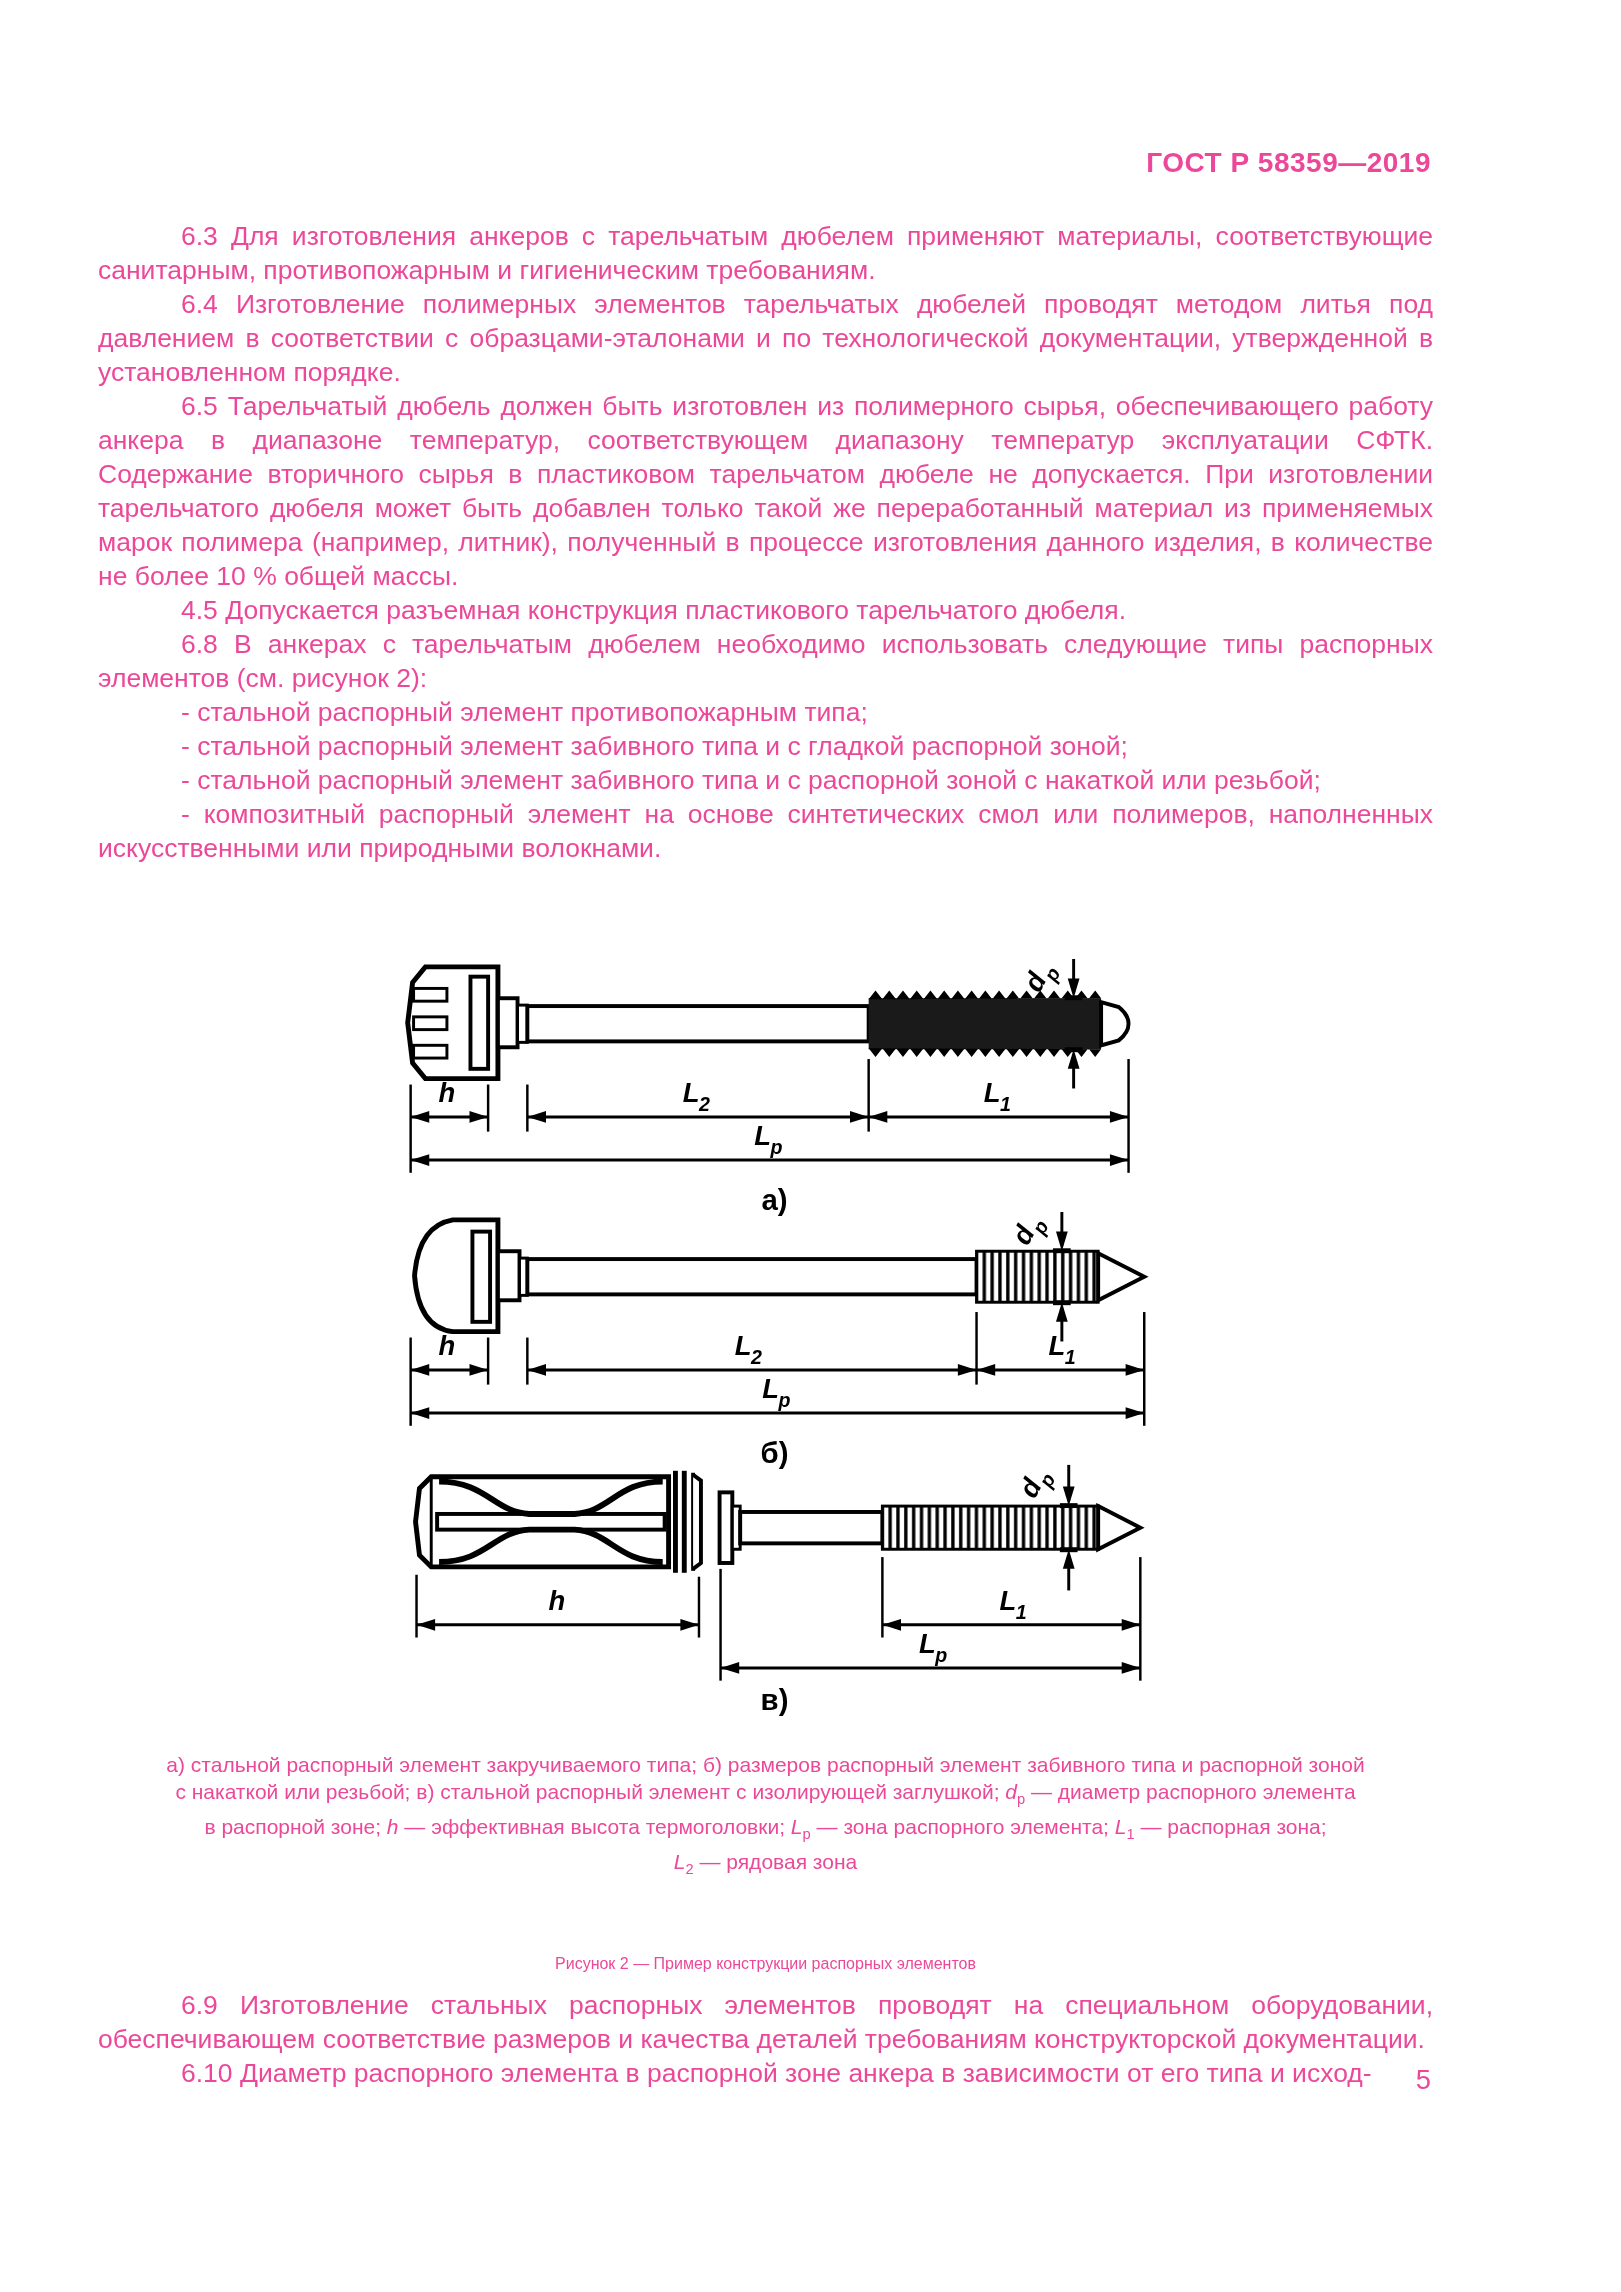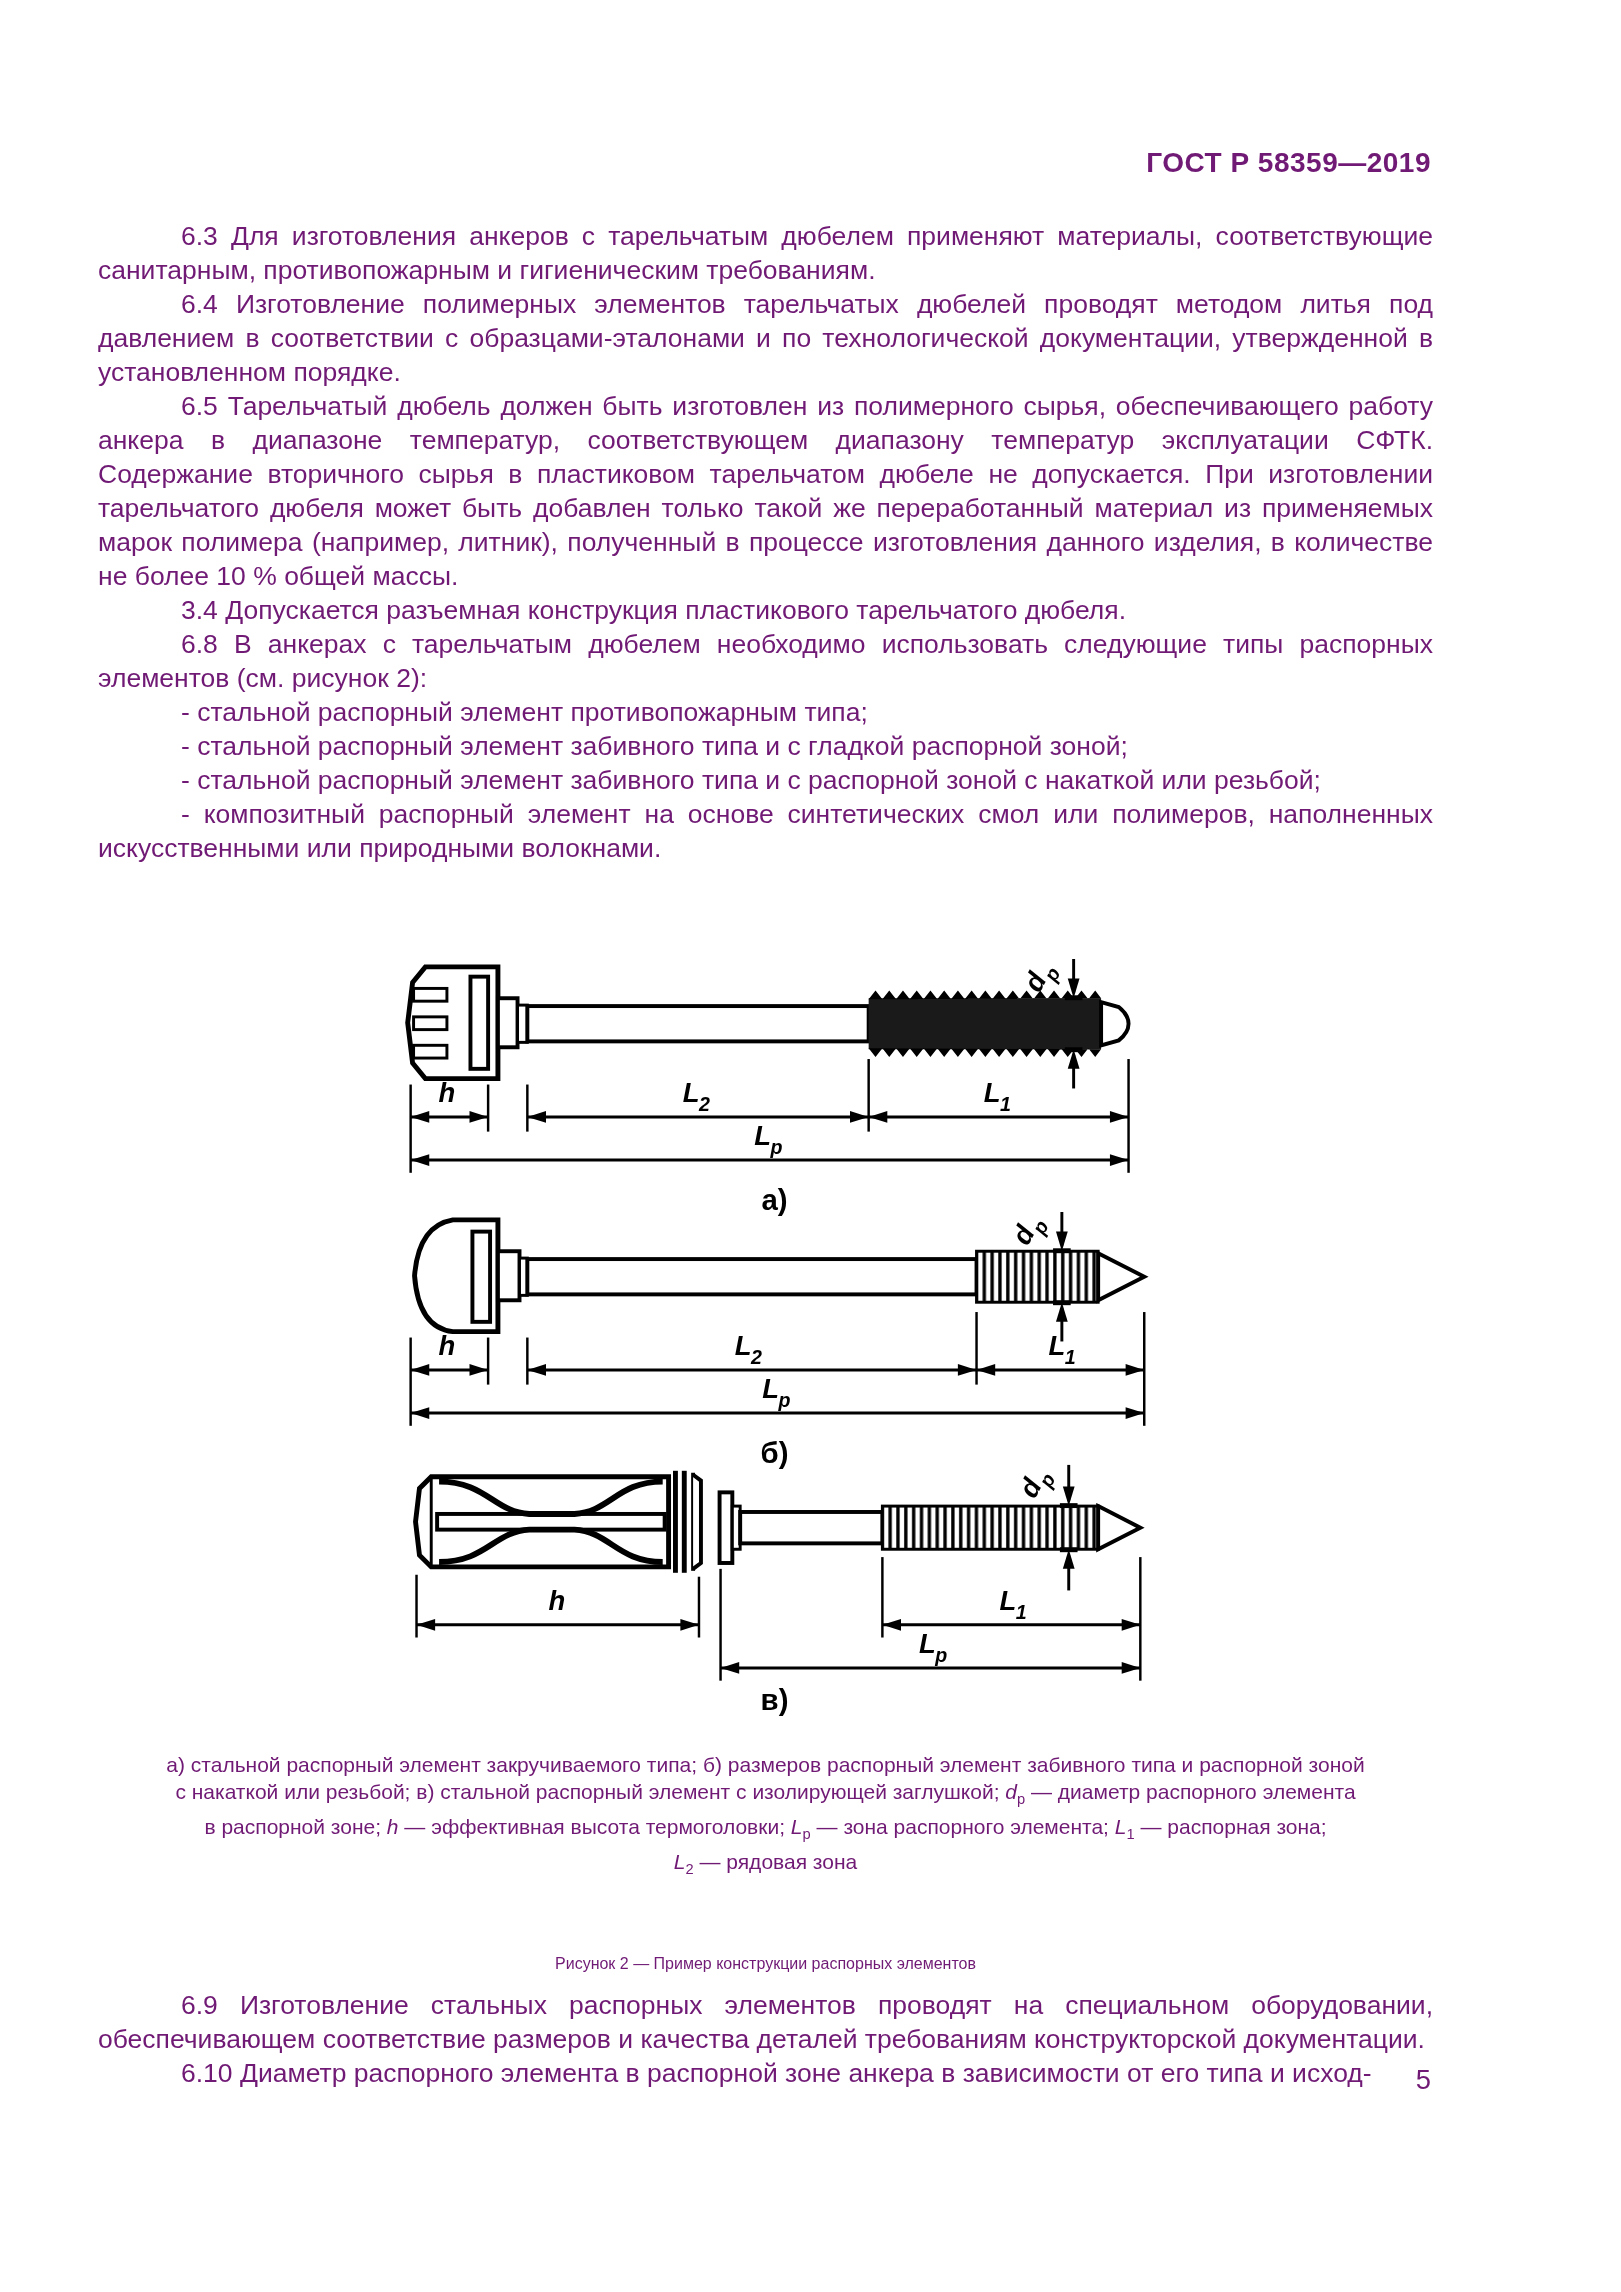--- a/index.html
+++ b/index.html
@@ -1,21 +1,21 @@
 <!DOCTYPE html>
 <html><head>
 <meta charset="utf-8">
 <style>
   html,body{margin:0;padding:0;background:#e8e8e8;}
   #page{
     position:relative;
     width:1621px;height:2293px;
     background:#ffffff;
     font-family:"Liberation Sans", sans-serif;
-    color:#701a75;
+    color:#ec4899;
     overflow:hidden;
   }
   .hdr{
     position:absolute;top:147px;left:98px;width:1333px;
     text-align:right;font-weight:bold;font-size:28px;letter-spacing:0.5px;
   }
   .textblock{
     position:absolute;left:98px;width:1335px;
     font-size:26.5px;line-height:34px;
     text-align:justify;text-align-last:left;
@@ -52,21 +52,21 @@
 <body>
 
 <div id="page">
 
   <div class="hdr">ГОСТ Р 58359—2019</div>
 
   <div class="textblock" id="tb-top">
     <p>6.3 Для изготовления анкеров с тарельчатым дюбелем применяют материалы, соответствующие санитарным, противопожарным и гигиеническим требованиям.</p>
     <p>6.4 Изготовление полимерных элементов тарельчатых дюбелей проводят методом литья под давлением в соответствии с образцами-эталонами и по технологической документации, утвержденной в установленном порядке.</p>
     <p>6.5 Тарельчатый дюбель должен быть изготовлен из полимерного сырья, обеспечивающего работу анкера в диапазоне температур, соответствующем диапазону температур эксплуатации СФТК. Содержание вторичного сырья в пластиковом тарельчатом дюбеле не допускается. При изготовлении тарельчатого дюбеля может быть добавлен только такой же переработанный материал из применяемых марок полимера (например, литник), полученный в процессе изготовления данного изделия, в количестве не более 10 % общей массы.</p>
-    <p>3.4 Допускается разъемная конструкция пластикового тарельчатого дюбеля.</p>
+    <p>4.5 Допускается разъемная конструкция пластикового тарельчатого дюбеля.</p>
     <p>6.8 В анкерах с тарельчатым дюбелем необходимо использовать следующие типы распорных элементов (см. рисунок 2):</p>
     <p>- стальной распорный элемент противопожарным типа;</p>
     <p>- стальной распорный элемент забивного типа и с гладкой распорной зоной;</p>
     <p>- стальной распорный элемент забивного типа и с распорной зоной с накаткой или резьбой;</p>
     <p>- композитный распорный элемент на основе синтетических смол или полимеров, наполненных искусственными или природными волокнами.</p>
   </div>
 
   <div class="figwrap" id="fig-a">
     <svg width="765" height="267" viewBox="0 0 780 272">
 

